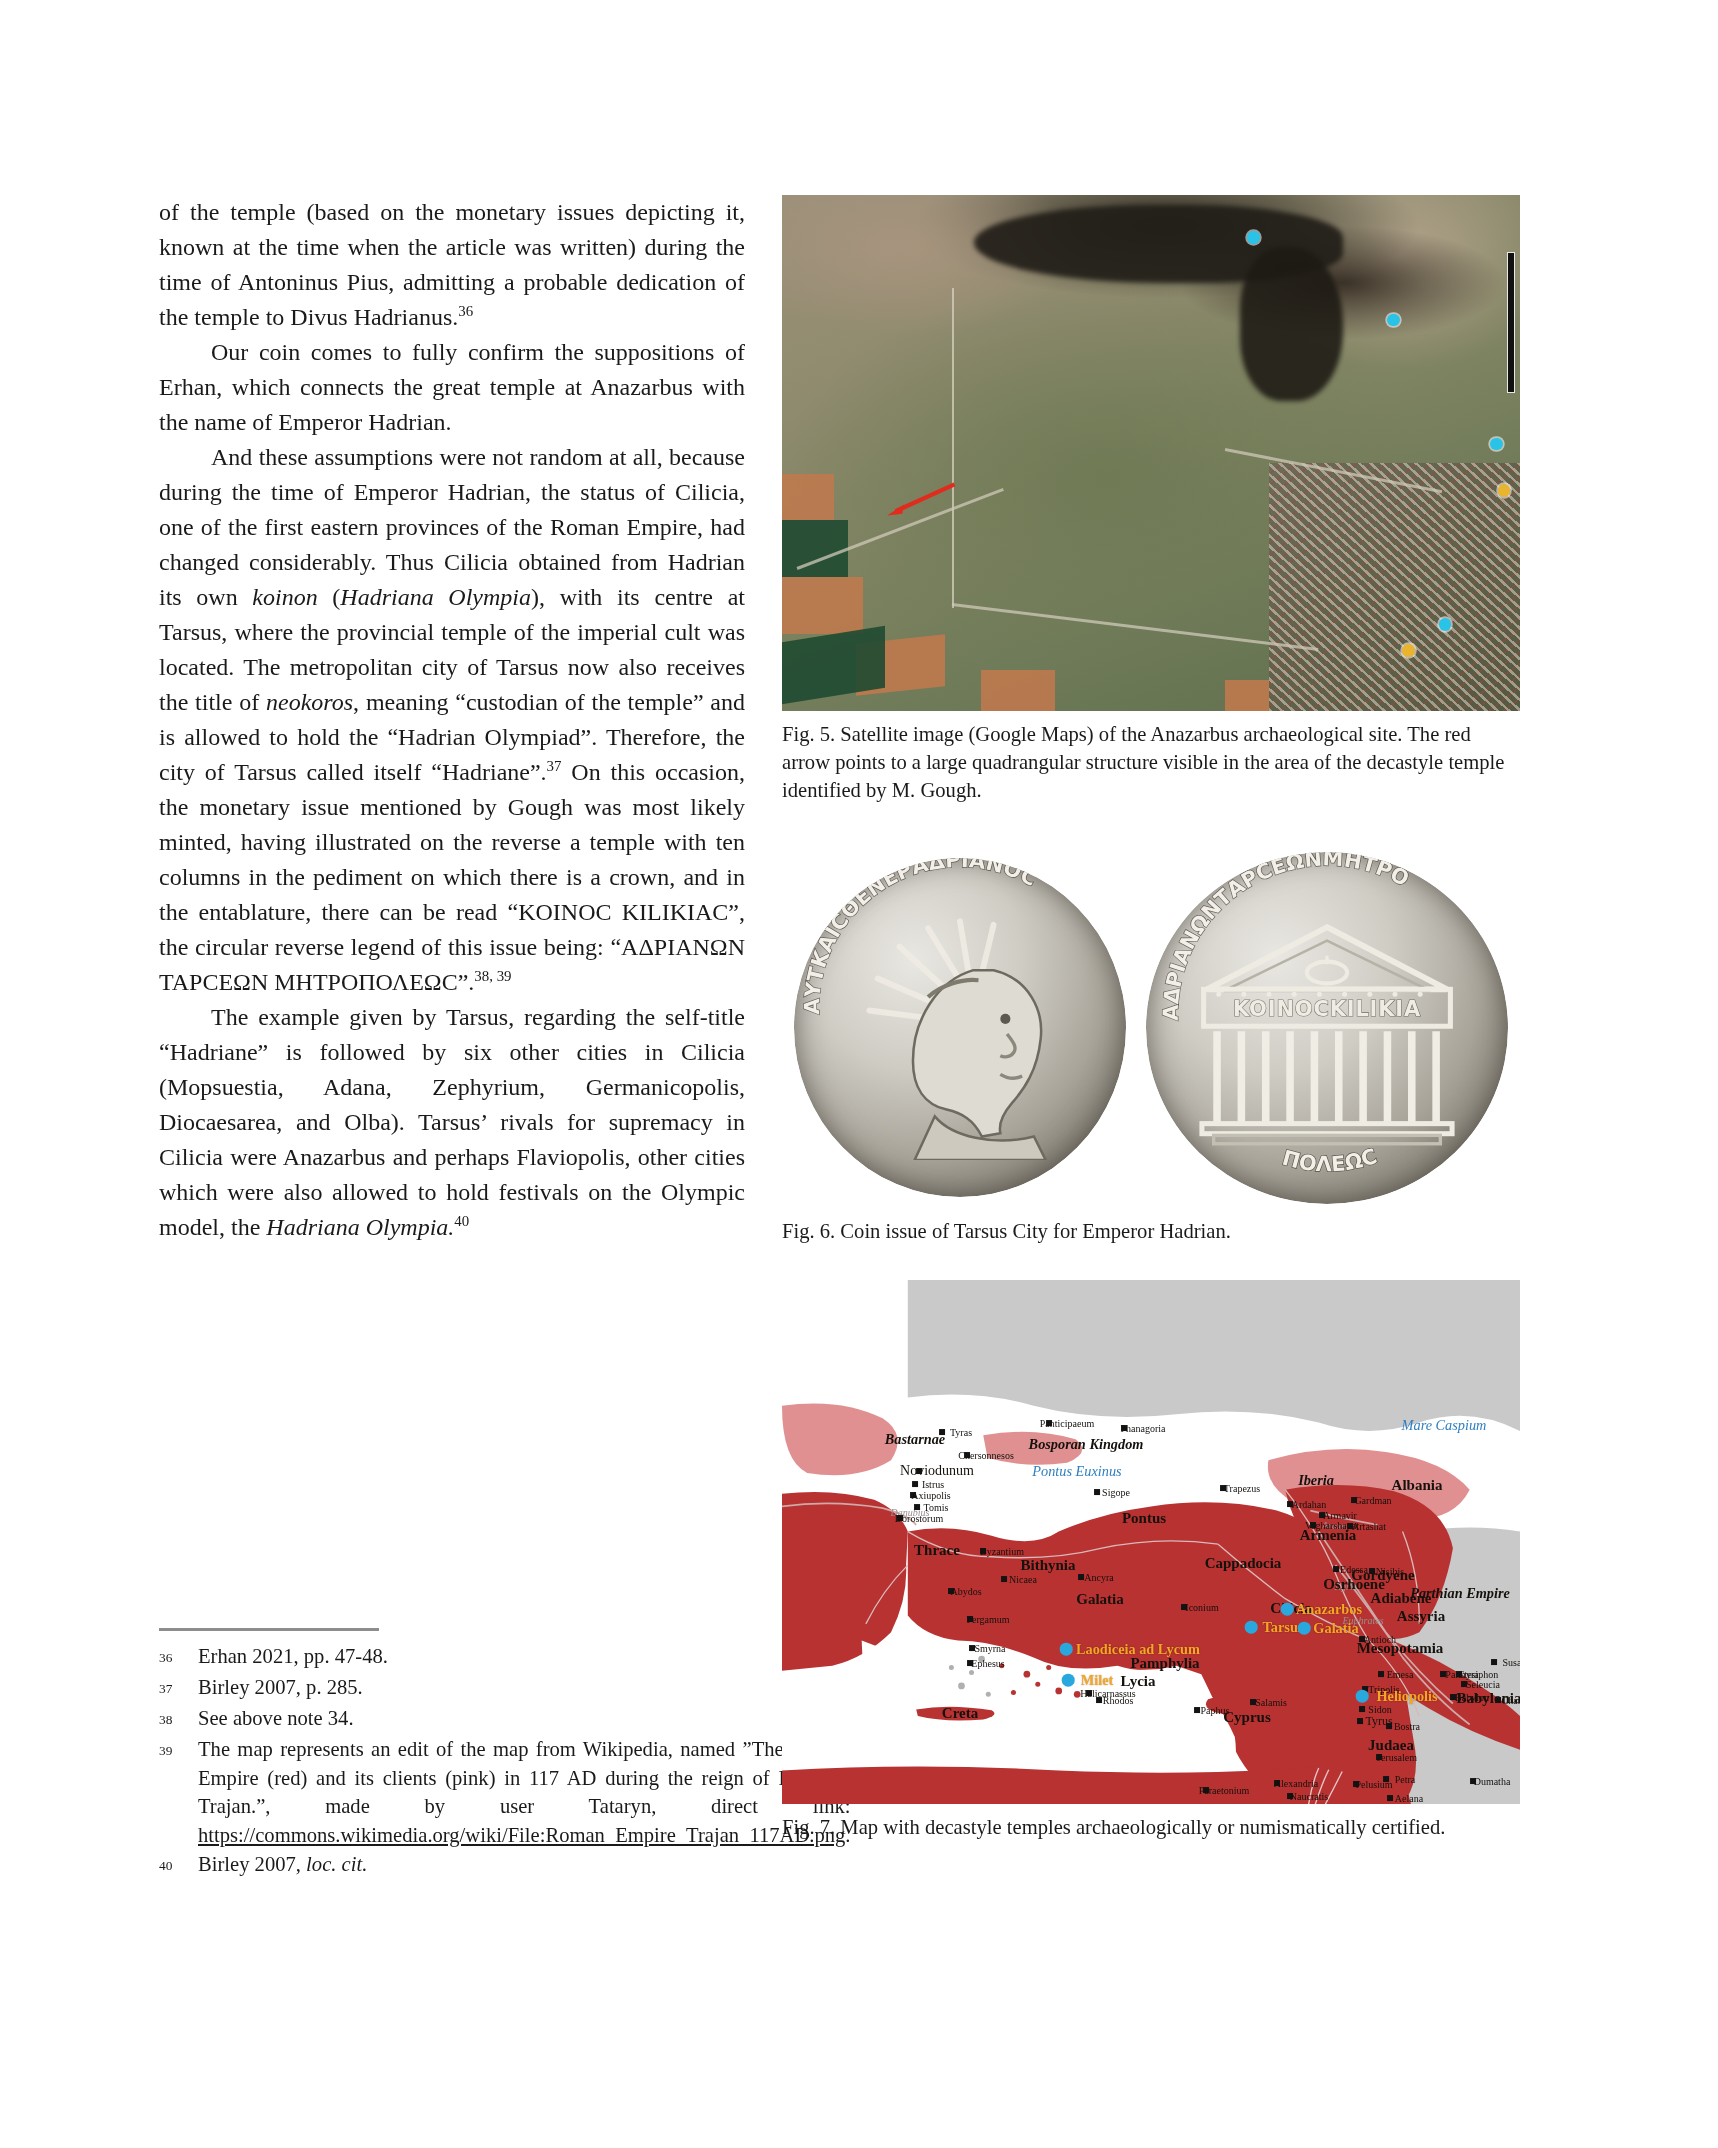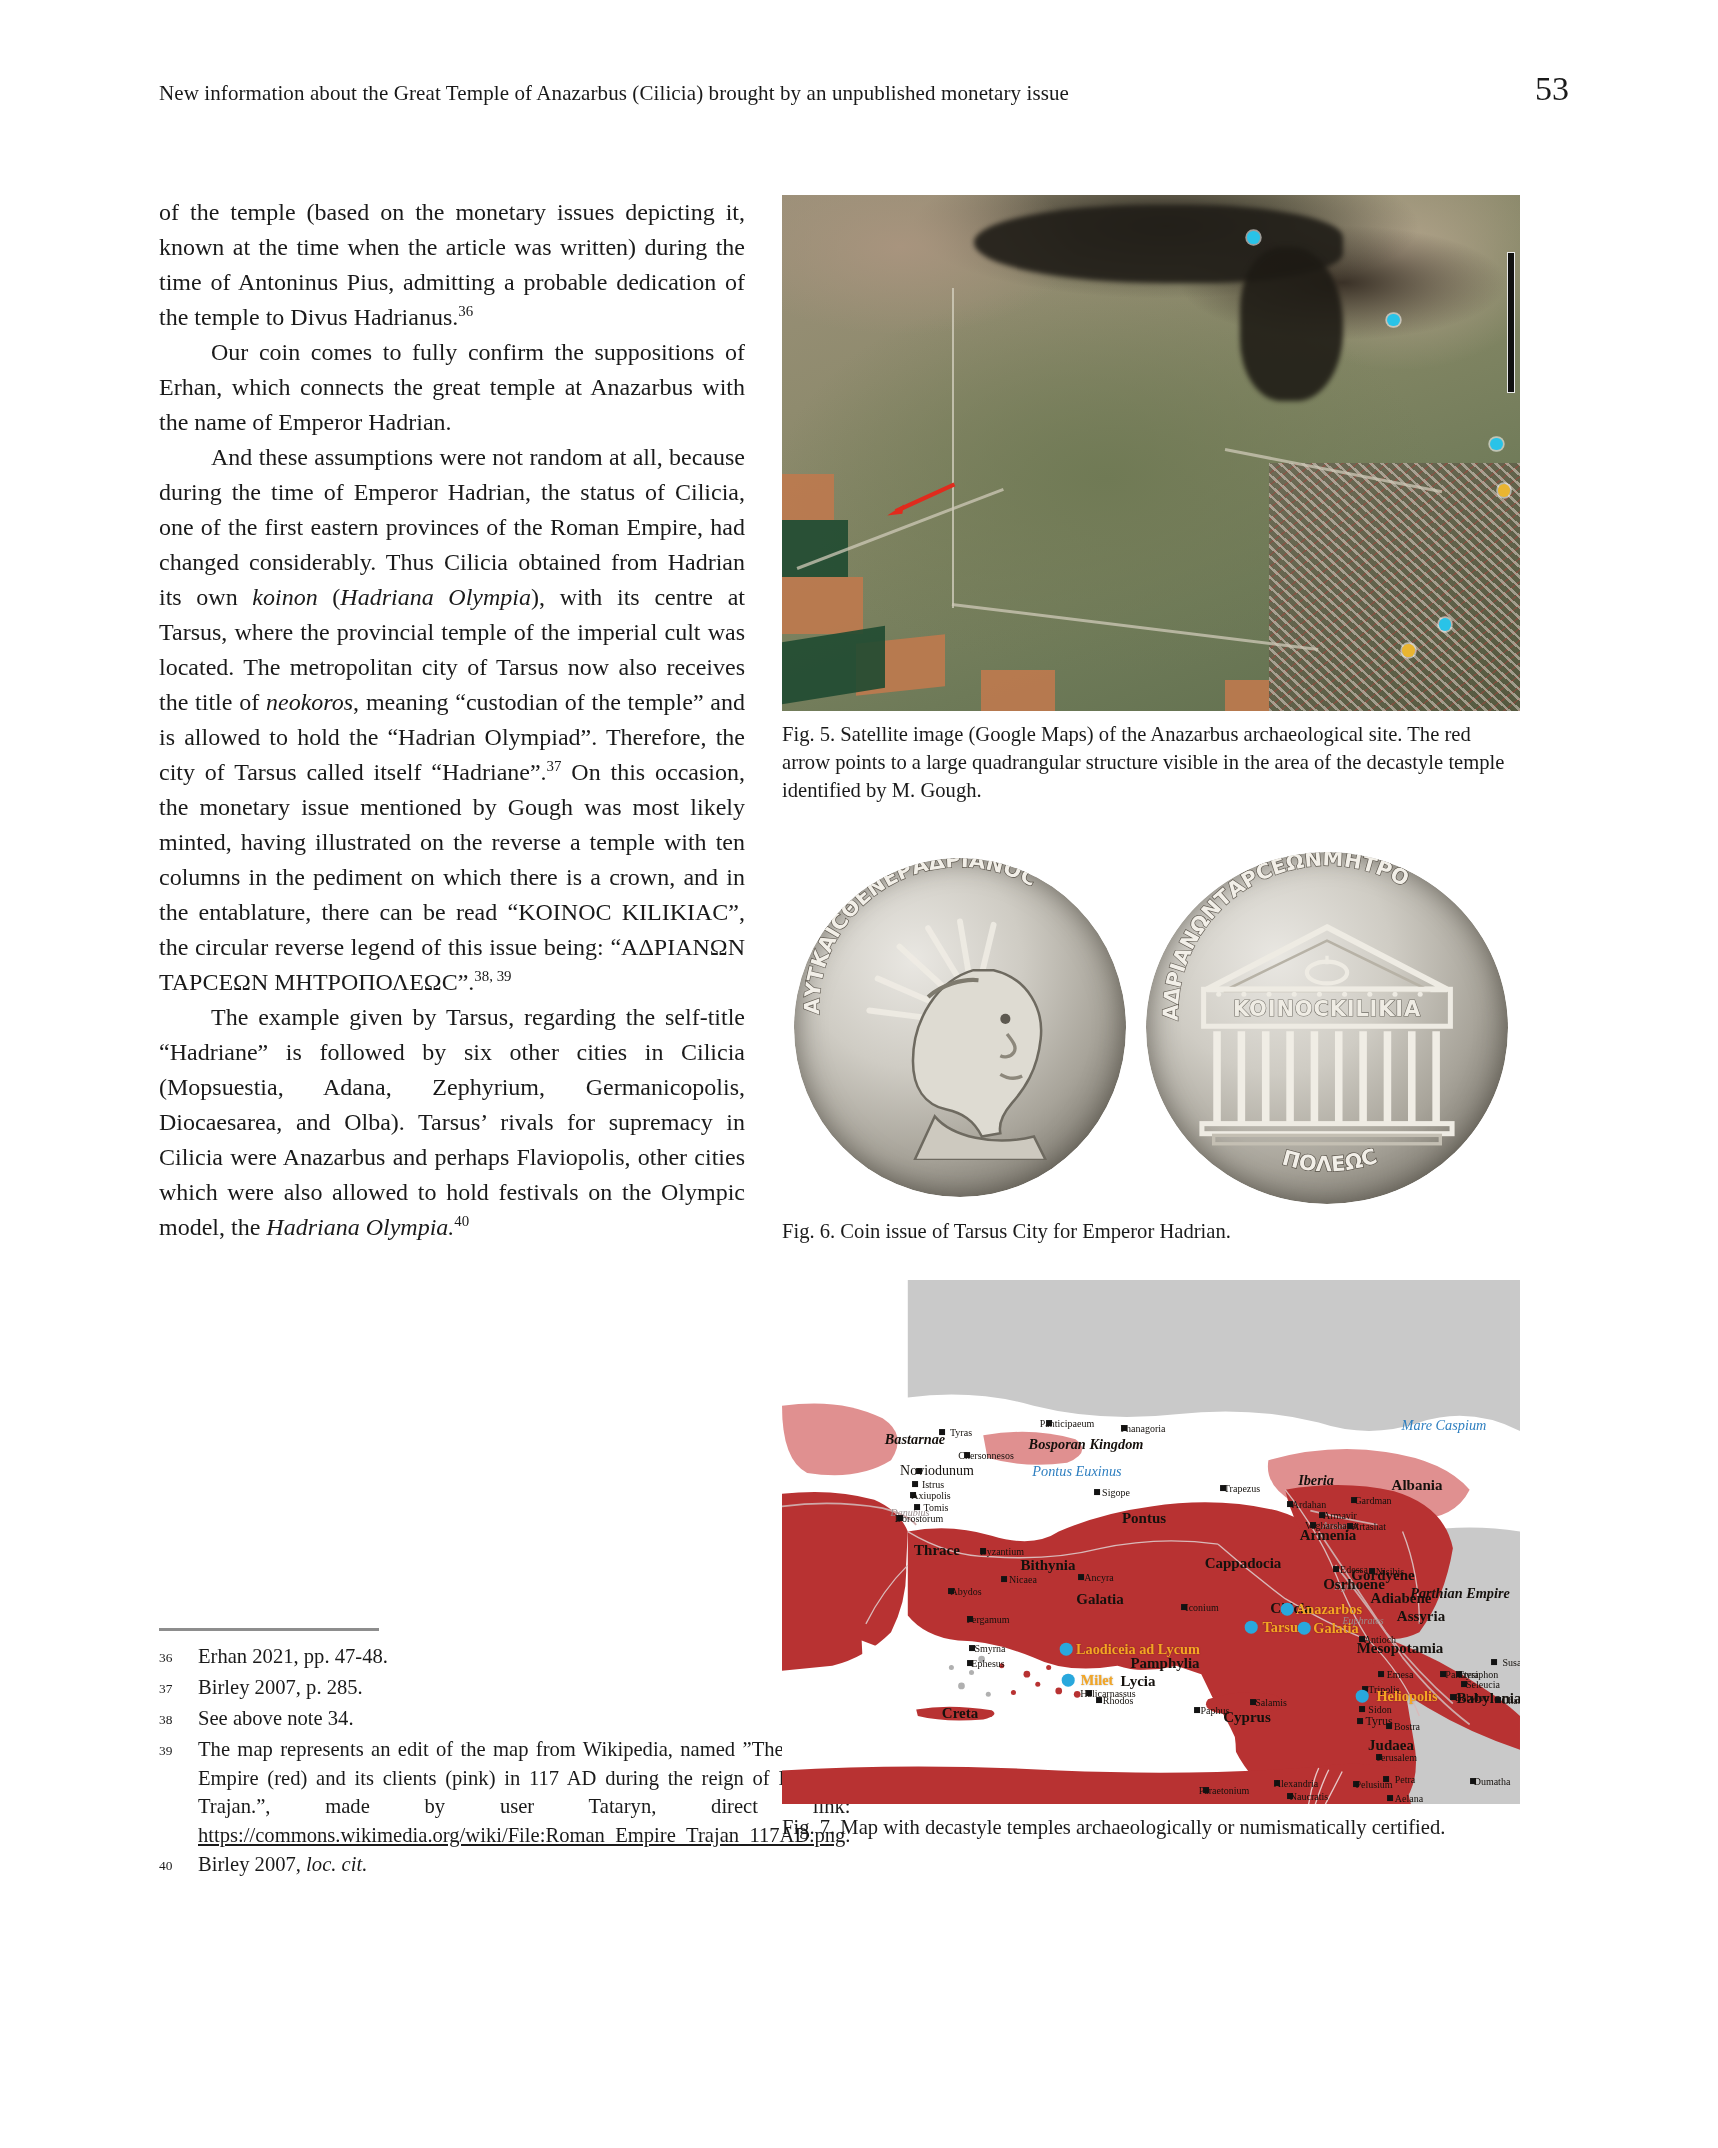--- a/index.html
+++ b/index.html
@@ -149,24 +149,20 @@
   }
   .mdot { position:absolute; width:5.9px; height:5.9px; background:#131313;
           transform:translate(-50%,-50%); }
   .mdot.cyan { width:12.6px; height:12.6px; border-radius:50%; background:#29a8dd; }
 </style>
 </head>
 <body>
 
 <div class="page">
 
-  <div class="runhead">
-    <div class="runhead-title">New information about the Great Temple of Anazarbus (Cilicia) brought by an unpublished monetary issue</div>
-    <div class="runhead-page">53</div>
-  </div>
 
   <div class="col-left">
 
     <p class="body noindent"><span>of the temple (based on the monetary issues depicting it, known at the time when the article was written) during the time of Antoninus Pius, admitting a probable dedication of the temple to Divus Hadrianus.</span><sup>36</sup></p>
 
     <p class="body">Our coin comes to fully confirm the suppositions of Erhan, which connects the great temple at Anazarbus with the name of Emperor Hadrian.</p>
 
     <p class="body"><span>And these assumptions were not random at all, because during the time of Emperor Hadrian, the status of Cilicia, one of the first eastern provinces of the Roman Empire, had changed considerably. Thus Cilicia obtained from Hadrian its own </span><i>koinon</i><span> (</span><i>Hadriana Olympia</i><span>), with its centre at Tarsus, where the provincial temple of the imperial cult was located. The metropolitan city of Tarsus now also receives the title of </span><i>neokoros</i><span>, meaning “custodian of the temple” and is allowed to hold the “Hadrian Olympiad”. Therefore, the city of Tarsus called itself “Hadriane”.</span><sup>37</sup><span> On this occasion, the monetary issue mentioned by Gough was most likely minted, having illustrated on the reverse a temple with ten columns in the pediment on which there is a crown, and in the entablature, there can be read “KOINOC KILIKIAC”, the circular reverse legend of this issue being: “ΑΔΡΙΑΝΩΝ ΤΑΡCΕΩΝ ΜΗΤΡΟΠΟΛΕΩC”.</span><sup>38, 39</sup></p>
 
     <p class="body"><span>The example given by Tarsus, regarding the self-title “Hadriane” is followed by six other cities in Cilicia (Mopsuestia, Adana, Zephyrium, Germanicopolis, Diocaesarea, and Olba). Tarsus’ rivals for supremacy in Cilicia were Anazarbus and perhaps Flaviopolis, other cities which were also allowed to hold festivals on the Olympic model, the </span><i>Hadriana Olympia.</i><sup>40</sup></p>

